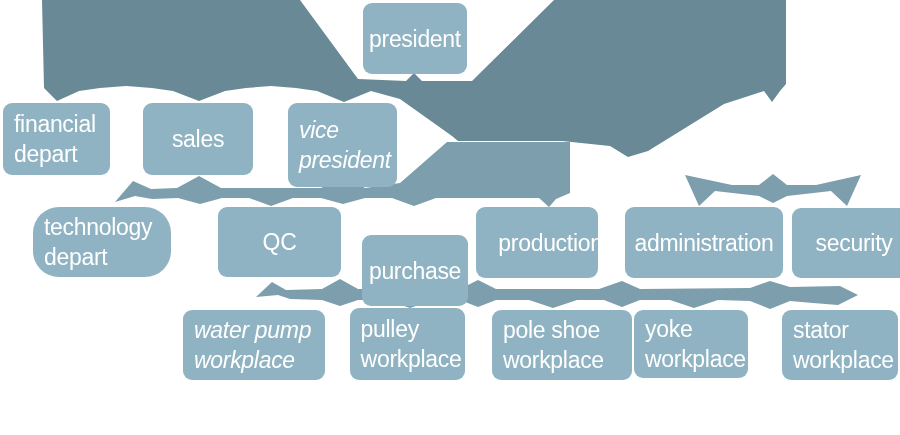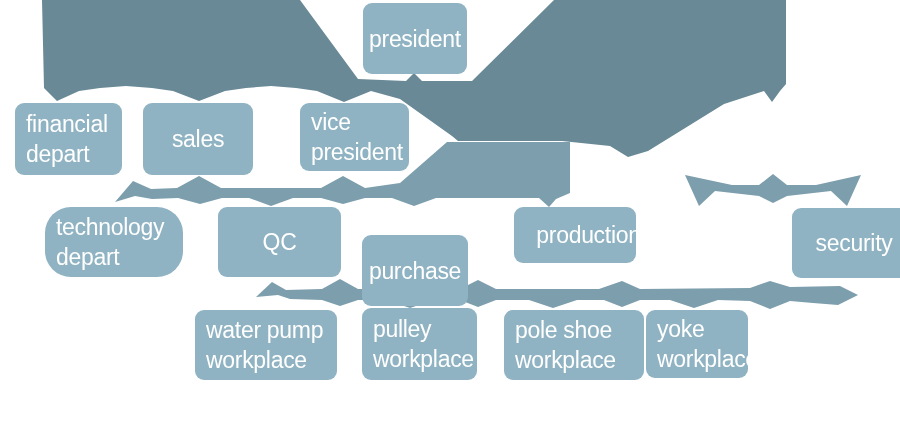--- a/index.html
+++ b/index.html
@@ -22,21 +22,21 @@
     border-radius: 9px;
     display: flex;
     align-items: center;
     color: var(--color-node-text, #ffffff);
     font-size: 23px;
     line-height: 30px;
     letter-spacing: -0.3px;
     box-sizing: border-box;
   }
   .node.center { justify-content: center; text-align: right; padding: 0 3px; }
-  .node.left   { justify-content: flex-start; text-align: left; padding: 0 4px 0 11px; margin-left: 12px; }
+  .node.left   { justify-content: flex-start; text-align: left; padding: 0 4px 0 11px; }
   .label { display: block; }
 </style>
 </head>
 <body>
 
 <div class="canvas">
 
   <svg class="connectors" viewBox="0 0 900 435" xmlns="http://www.w3.org/2000/svg">
 
     <path d="M42,0 L300,0 L358,79 L406,81 L414,73 L422,81 L472,81 L554,0 L786,0 L786,84
@@ -64,46 +64,52 @@
   <div class="node center" style="left:363px; top:3px; width:104px; height:71px;">
     <span class="label">president</span>
   </div>
 
   <div class="node left" style="left:3px; top:103px; width:107px; height:72px;">
     <span class="label">financial depart</span>
   </div>
   <div class="node center" style="left:143px; top:103px; width:110px; height:72px;">
     <span class="label">sales</span>
   </div>
-  <div class="node left" style="left:288px; top:103px; width:109px; height:68px;">
+  <div class="node left" style="left:288px; top:103px; width:109px; height:84px;font-style:italic;">
     <span class="label">vice president</span>
   </div>
 
   <div class="node left" style="left:33px; top:207px; width:138px; height:70px;border-radius:26px;">
     <span class="label">technology depart</span>
   </div>
   <div class="node center" style="left:218px; top:207px; width:123px; height:70px;">
     <span class="label">QC</span>
   </div>
   <div class="node center" style="left:362px; top:207px; width:106px; height:71px;margin-top:28px;">
     <span class="label">purchase</span>
   </div>
-  <div class="node center" style="left:514px; top:207px; width:122px; height:56px;padding-left:30px;">
+  <div class="node center" style="left:476px; top:207px; width:122px; height:71px;padding-left:30px;">
     <span class="label">production</span>
+  </div>
+  <div class="node center" style="left:625px; top:207px; width:158px; height:71px;">
+    <span class="label">administration</span>
   </div>
   <div class="node center" style="left:792px; top:208px; width:124px; height:70px;">
     <span class="label">security</span>
   </div>
 
-  <div class="node left" style="left:183px; top:310px; width:142px; height:70px;">
+  <div class="node left" style="left:183px; top:310px; width:142px; height:70px;font-style:italic;">
     <span class="label">water pump workplace</span>
   </div>
-  <div class="node left" style="left:350px; top:308px; width:115px; height:72px;">
+  <div class="node left" style="left:350px; top:308px; width:115px; height:72px;justify-content:center;">
     <span class="label">pulley workplace</span>
   </div>
   <div class="node left" style="left:492px; top:310px; width:140px; height:70px;">
     <span class="label">pole shoe workplace</span>
   </div>
-  <div class="node left" style="left:634px; top:310px; width:102px; height:68px;">
+  <div class="node left" style="left:634px; top:310px; width:114px; height:68px;">
     <span class="label">yoke workplace</span>
+  </div>
+  <div class="node left" style="left:782px; top:310px; width:116px; height:70px;">
+    <span class="label">stator workplace</span>
   </div>
 
 </div>
 
 </body></html>

